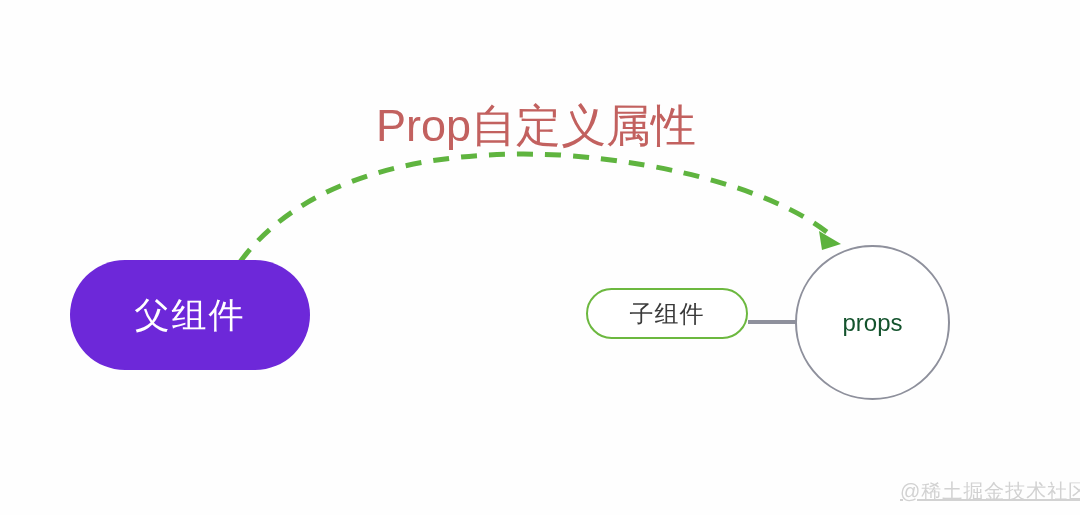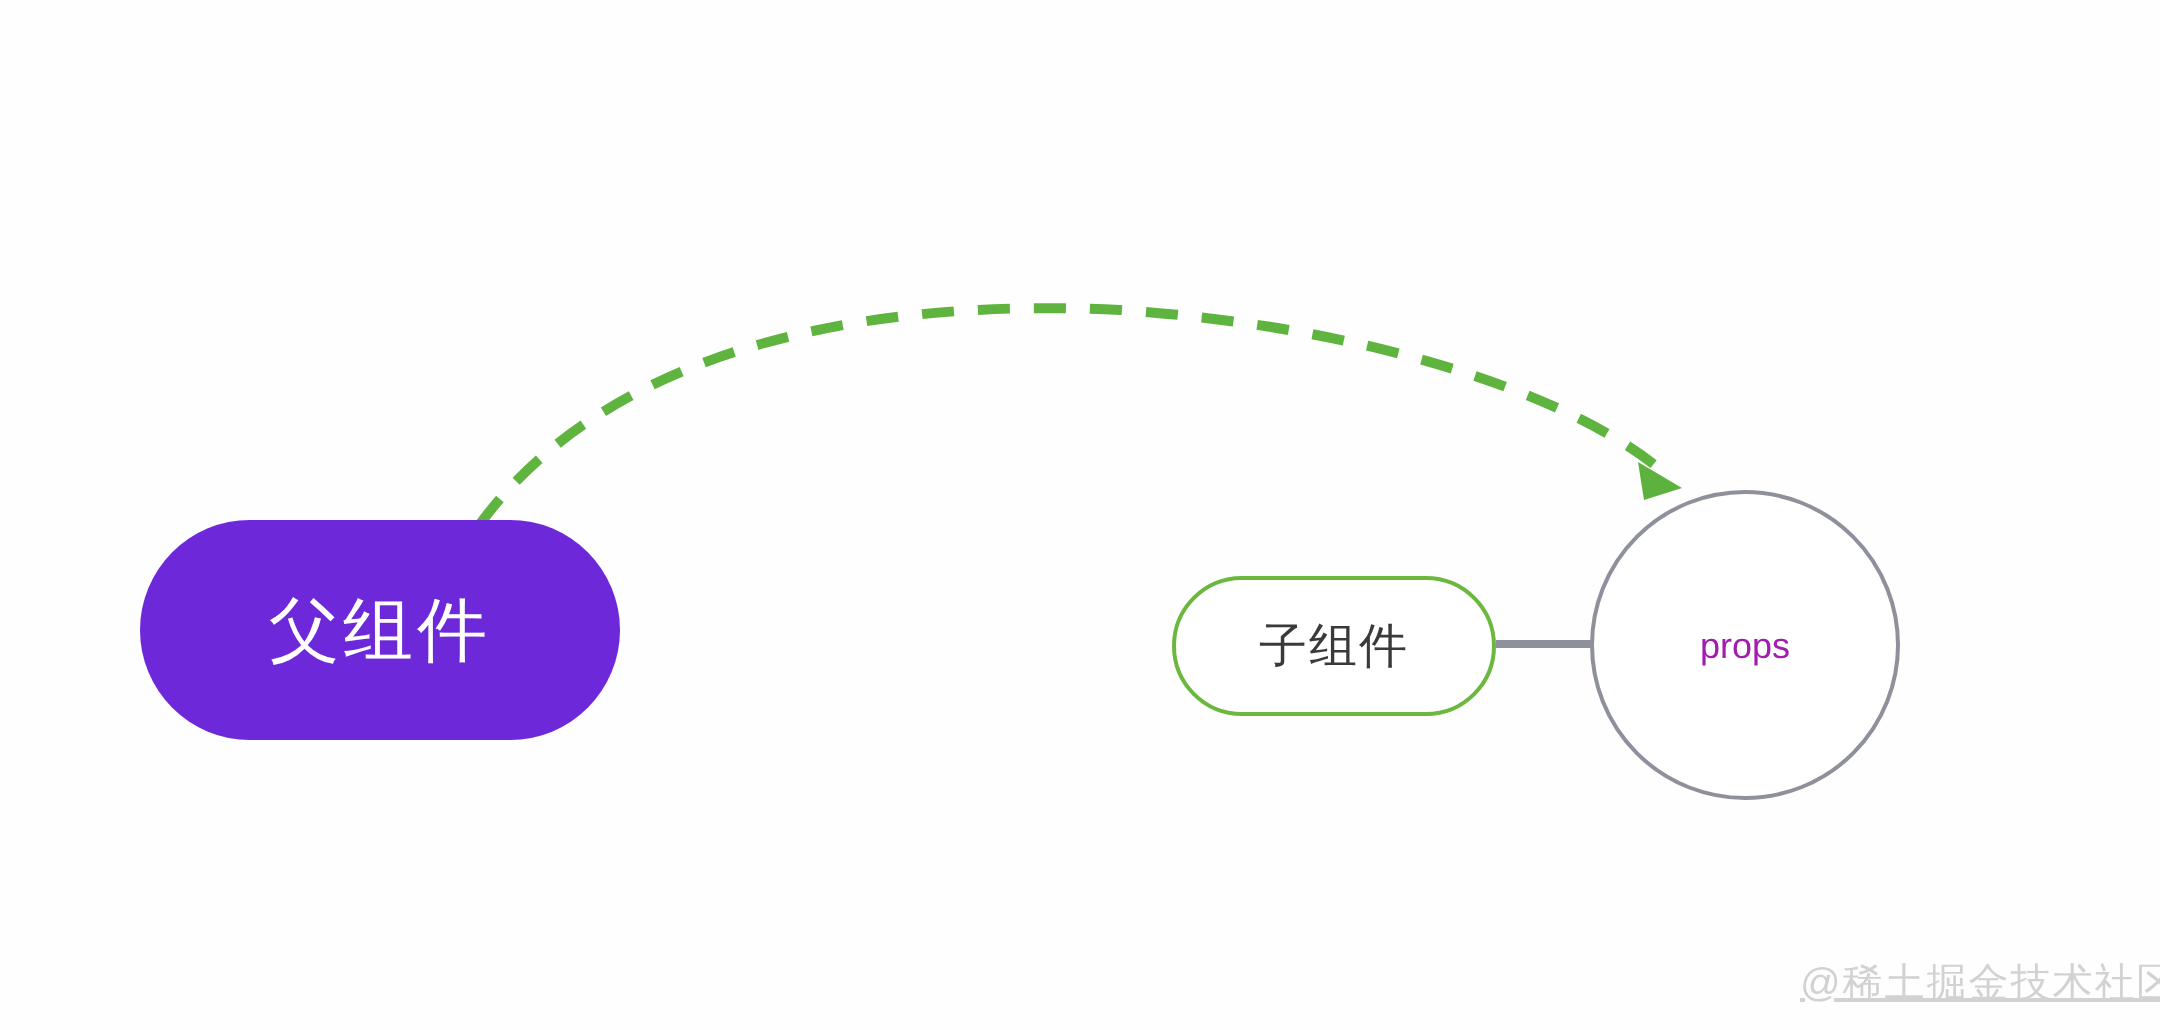--- a/index.html
+++ b/index.html
@@ -52,21 +52,21 @@
     color: #ffffff;
     font-size: 35px;
     letter-spacing: 2px;
     white-space: nowrap;
   }
   .child-node {
     position: absolute;
     left: 586px;
     top: 288px;
     width: 162px;
-    height: 70px;
+    height: 51px;
     background: #ffffff;
     border: 2.5px solid #6cb83f;
     border-radius: 35px;
     box-sizing: border-box;
     display: flex;
     align-items: center;
     justify-content: center;
   }
   .child-label {
     color: #3a3a3a;
@@ -83,22 +83,22 @@
     background: #ffffff;
     border: 2.5px solid #8e909c;
     border-radius: 50%;
     box-sizing: border-box;
     display: flex;
     flex-direction: column;
     align-items: center;
     justify-content: center;
   }
   .props-line1 {
-    color: #a21caf;
-    font-size: 18px;
+    color: #14532d;
+    font-size: 24px;
     line-height: 26px;
     white-space: nowrap;
   }
   .props-line2 {
     color: #4d4d52;
     font-size: 20px;
     line-height: 28px;
     letter-spacing: 1px;
     white-space: nowrap;
   }
@@ -120,20 +120,21 @@
 
   <svg id="diagram-svg" viewBox="0 0 1080 515" xmlns="http://www.w3.org/2000/svg">
 
     <path d="M 240 262 C 300 180, 420 148, 560 155 C 680 163, 780 195, 828 233" fill="none" stroke="#5fb43f" stroke-width="5" stroke-linecap="butt" stroke-dasharray="16 12"></path>
 
     <polygon points="841,244 819,231 822,250" fill="#5cb23d"></polygon>
 
     <line x1="748" y1="322" x2="797" y2="322" stroke="#8e909c" stroke-width="4"></line>
   </svg>
 
+  <div class="title">Prop自定义属性</div>
 
   <div class="parent-node">
     <span class="parent-label">父组件</span>
   </div>
 
   <div class="child-node">
     <span class="child-label">子组件</span>
   </div>
 
   <div class="props-node">

